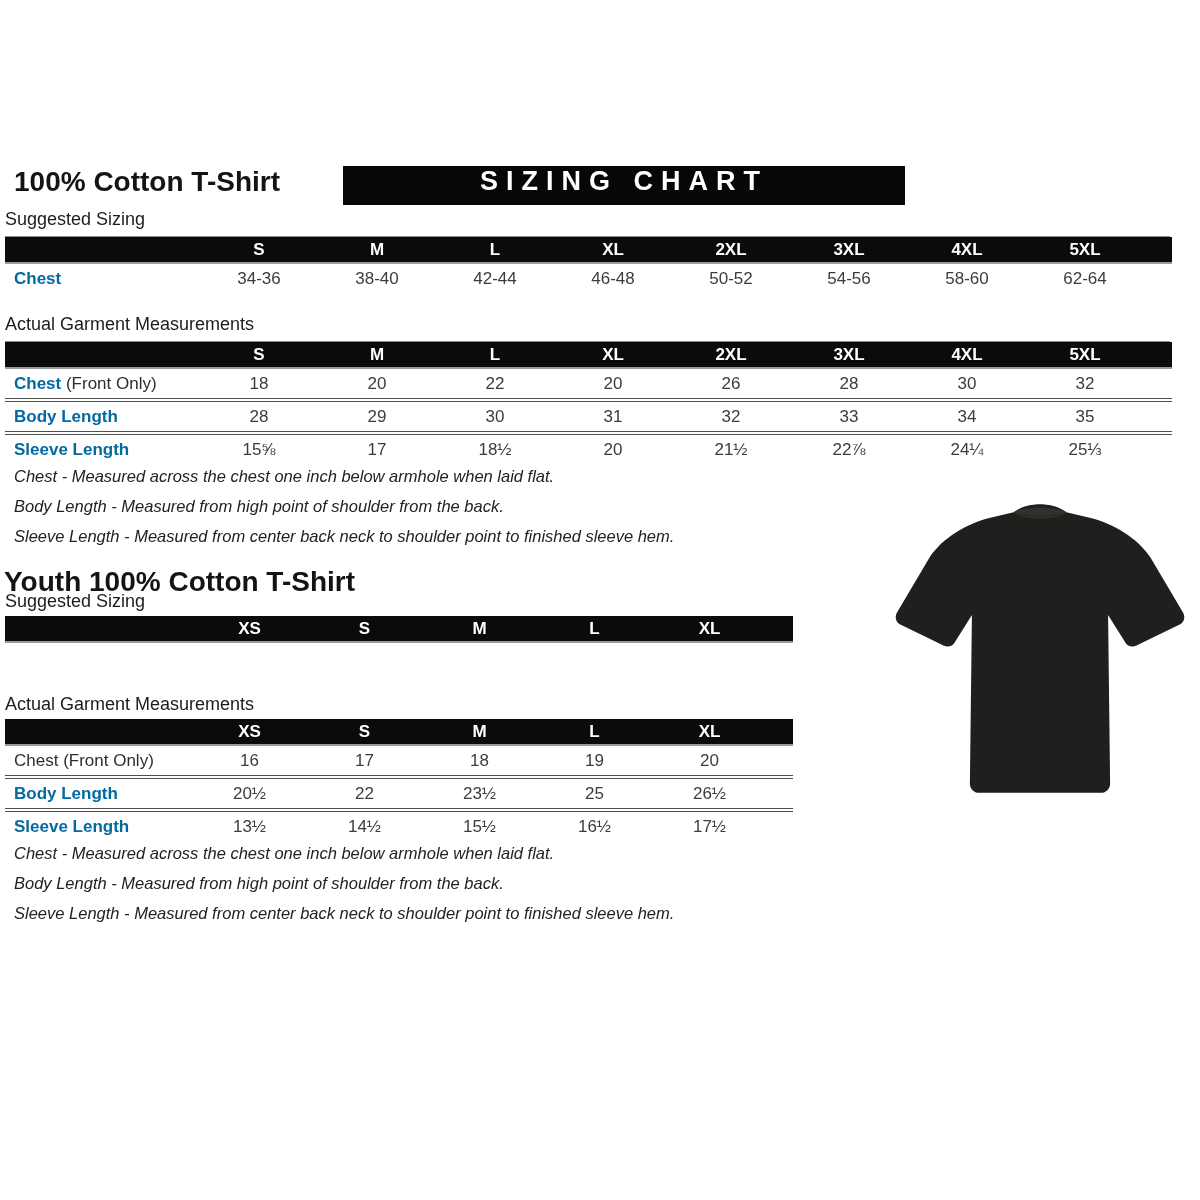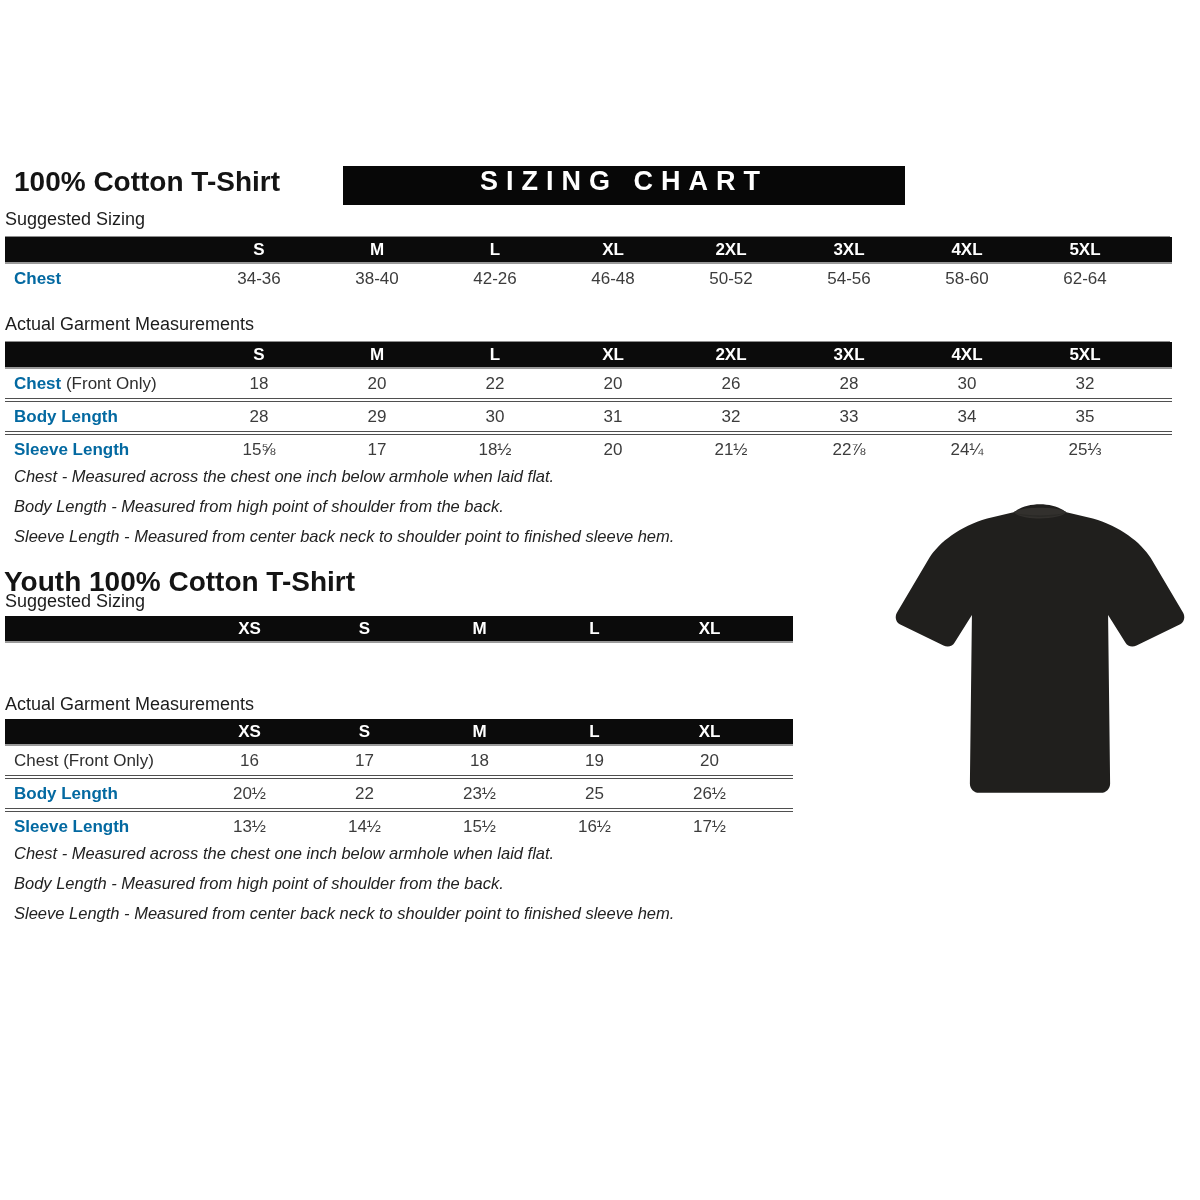--- a/index.html
+++ b/index.html
@@ -61,21 +61,21 @@
       <div class="hcell c">XL</div>
       <div class="hcell c">2XL</div>
       <div class="hcell c">3XL</div>
       <div class="hcell c">4XL</div>
       <div class="hcell c">5XL</div>
     </div>
     <div class="tbl-row">
       <div class="lab row-label-bold">Chest</div>
       <div class="c">34-36</div>
       <div class="c">38-40</div>
-      <div class="c">42-26</div>
+      <div class="c">42-44</div>
       <div class="c">46-48</div>
       <div class="c">50-52</div>
       <div class="c">54-56</div>
       <div class="c">58-60</div>
       <div class="c">62-64</div>
     </div>
   </div>
 
   <div class="abs sec-label" style="left:5px; top:314px; width:1165px;">Actual Garment Measurements</div>
 

